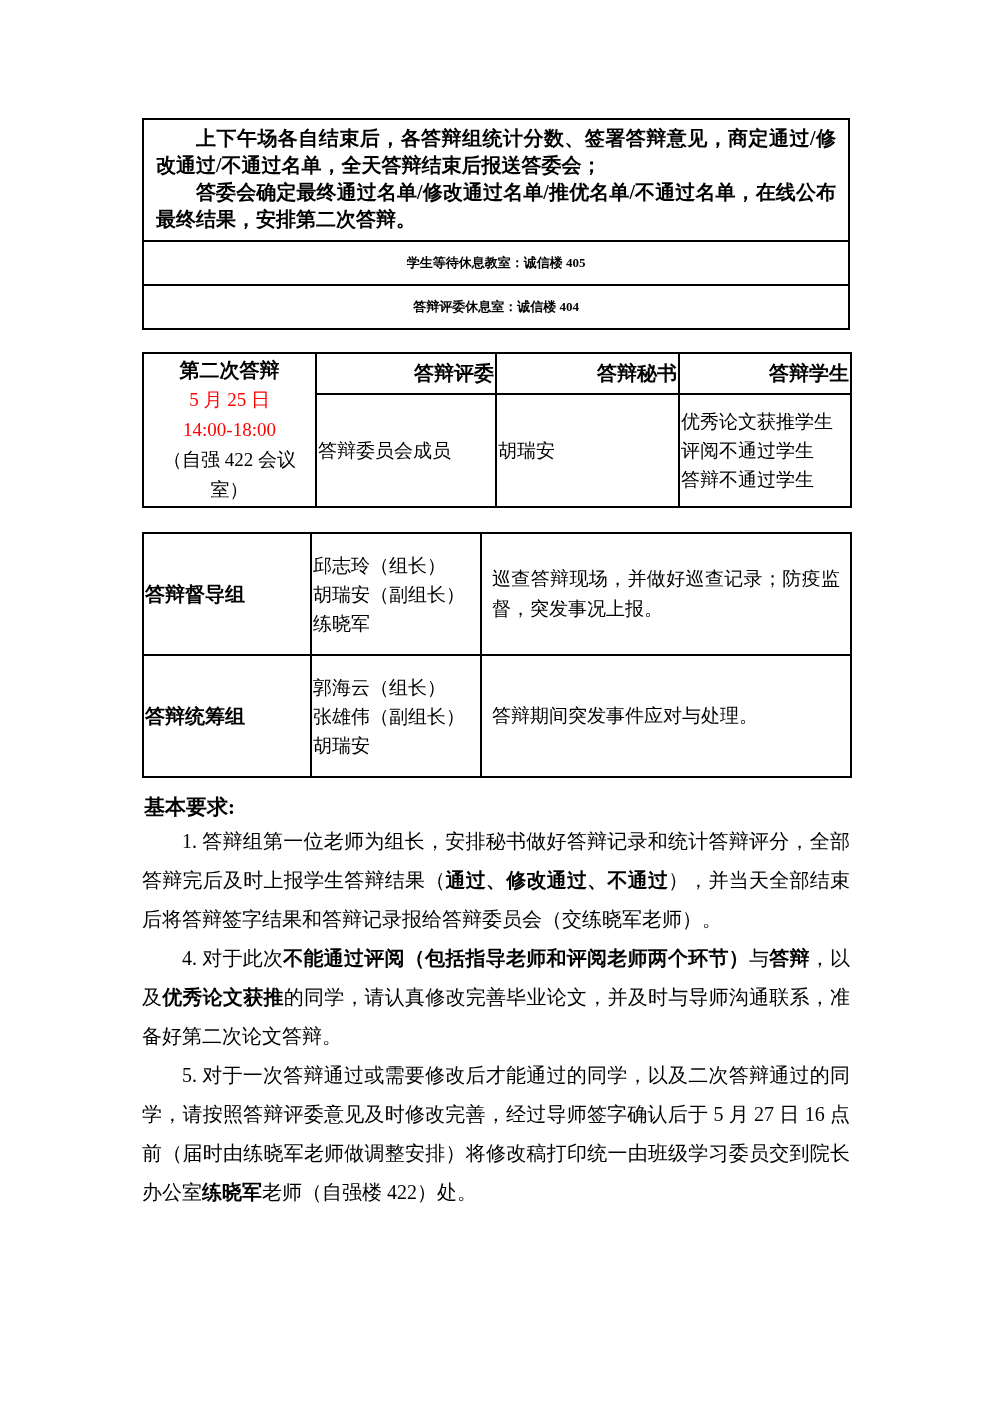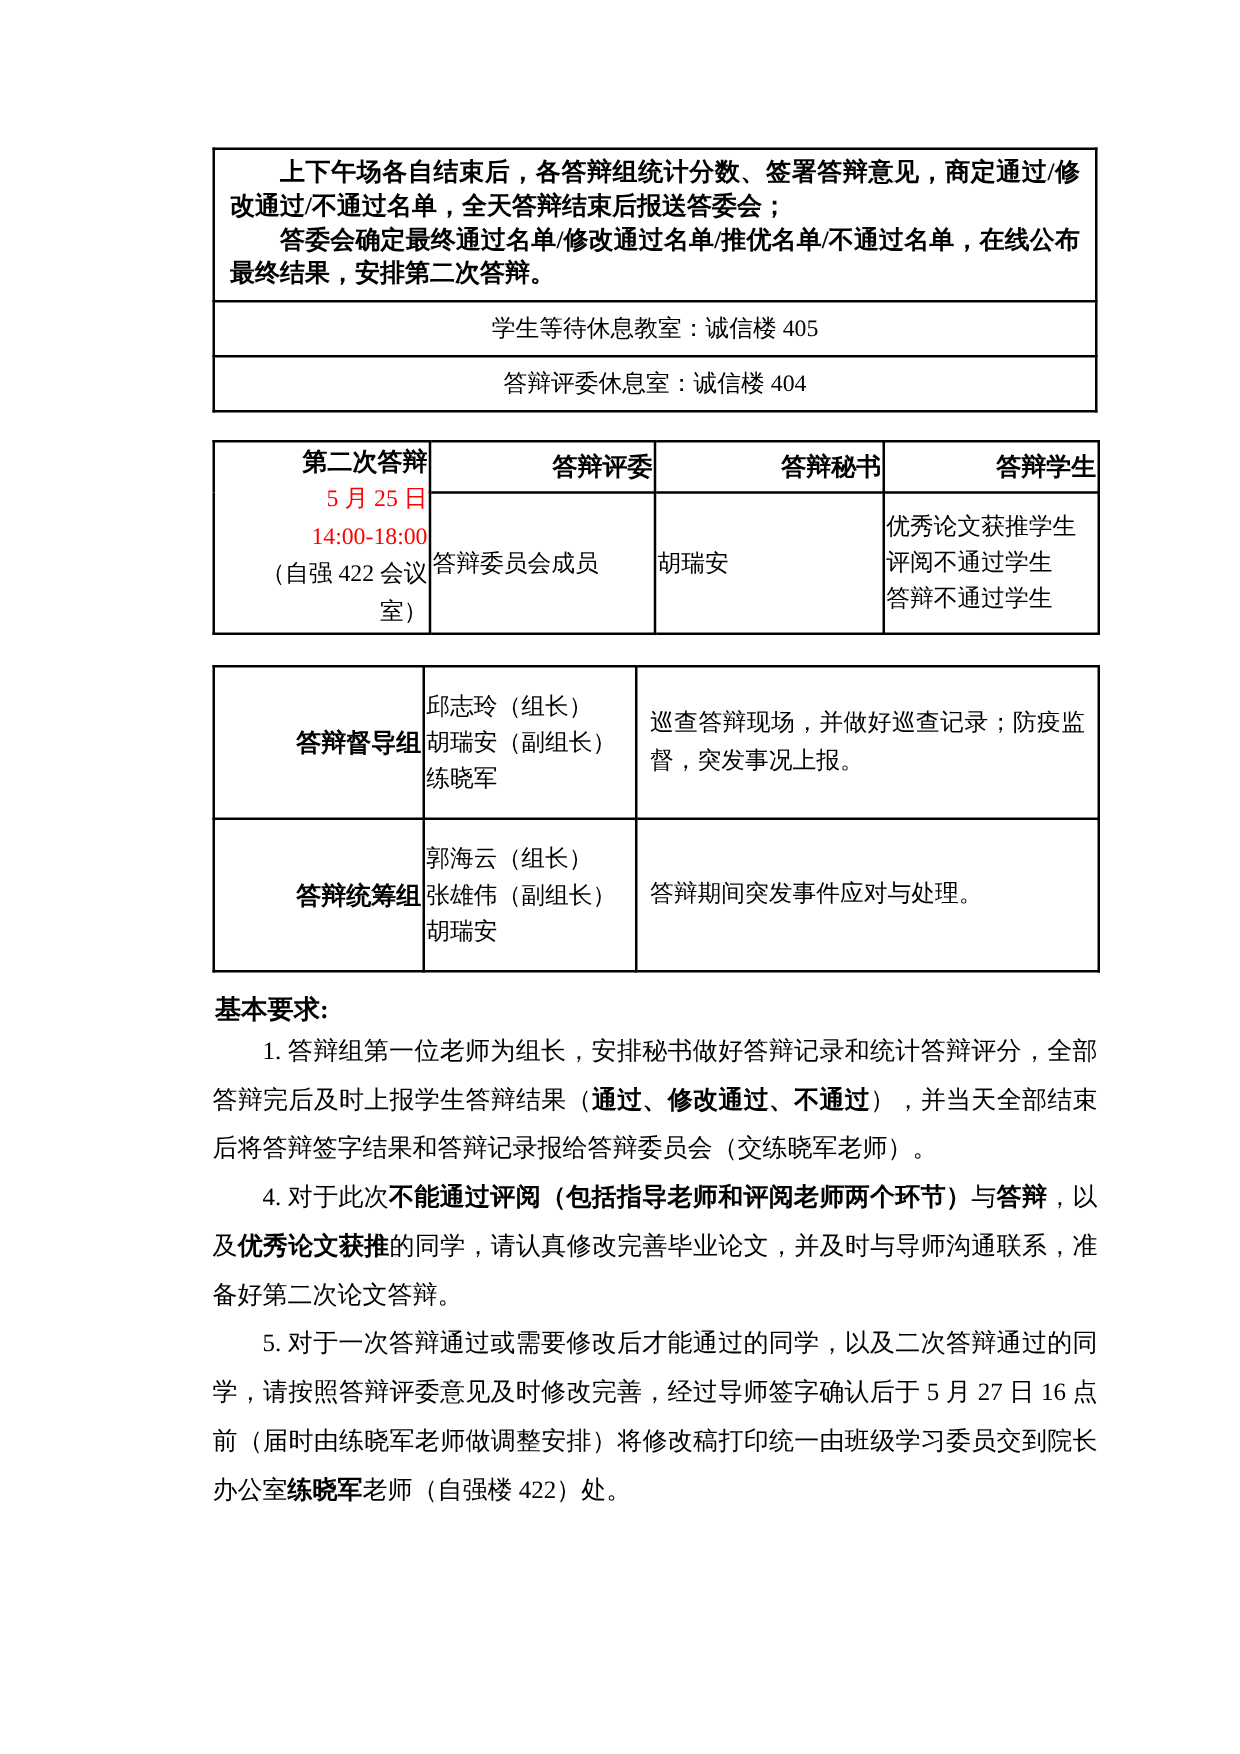--- a/index.html
+++ b/index.html
@@ -2,52 +2,52 @@
 <html><head>
 <meta charset="utf-8">
 <style>
   html, body { margin: 0; padding: 0; }
   body {
     width: 992px; height: 1403px;
     background: #ffffff; color: #000000;
     font-family: "Liberation Serif", "DejaVu Serif", serif;
   }
   .page { position: relative; width: 992px; height: 1403px; overflow: hidden; }
-  .content { position: absolute; left: 142px; top: 0; width: 708px; margin-left: 28px; }
+  .content { position: absolute; left: 142px; top: 0; width: 708px; }
 
   table { width: 708px; border-collapse: collapse; table-layout: fixed; }
   td, th { border: 2px solid #000; vertical-align: middle; overflow: hidden; }
 
   
   .t1 { margin-top: 118px; }
   .t1 .notes-cell { padding: 5px 12px 7px 12px; }
   .t1 .notes-cell p {
     margin: 0; text-indent: 2em; text-align: justify;
     font-weight: bold; font-size: 20px; line-height: 27px;
   }
   .t1 .room-cell {
-    height: 40px; text-align: center; font-size: 19px; font-weight: normal;
+    height: 40px; text-align: center; font-size: 13px; font-weight: bold;
   }
 
   
   .t2 { margin-top: 22px; font-size: 19px; }
   .t2 col.c1 { width: 173px; } .t2 col.c2 { width: 180px; }
   .t2 col.c3 { width: 183px; } .t2 col.c4 { width: 172px; }
   .t2 th { height: 32px; font-size: 20px; font-weight: bold; text-align: right; }
   .t2 .data-row td { height: 94px; text-align: left; }
-  .t2 .merged { text-align: right; line-height: 30px; }
+  .t2 .merged { text-align: center; line-height: 30px; }
   .t2 .merged .title { font-weight: bold; font-size: 20px; }
   .t2 .red { color: #FF0000; }
   .t2 .stu div { line-height: 29px; }
 
   
   .t3 { margin-top: 24px; font-size: 19px; }
   .t3 col.g1 { width: 168px; } .t3 col.g2 { width: 170px; } .t3 col.g3 { width: 370px; }
   .t3 td { height: 88px; }
-  .t3 .gname { text-align: right; font-weight: bold; font-size: 20px; }
+  .t3 .gname { text-align: left; font-weight: bold; font-size: 20px; }
   .t3 .gmembers { text-align: left; }
   .t3 .gmembers div { line-height: 29px; }
   .t3 .gduty { text-align: justify; padding: 16px 10px; line-height: 30px; }
 
   
   .req-heading { font-size: 21px; font-weight: bold; margin: 14px 0 0 2px; line-height: 30px; }
   .req p {
     margin: 0; font-size: 20px; line-height: 39px;
     text-align: justify; text-indent: 2em;
   }

